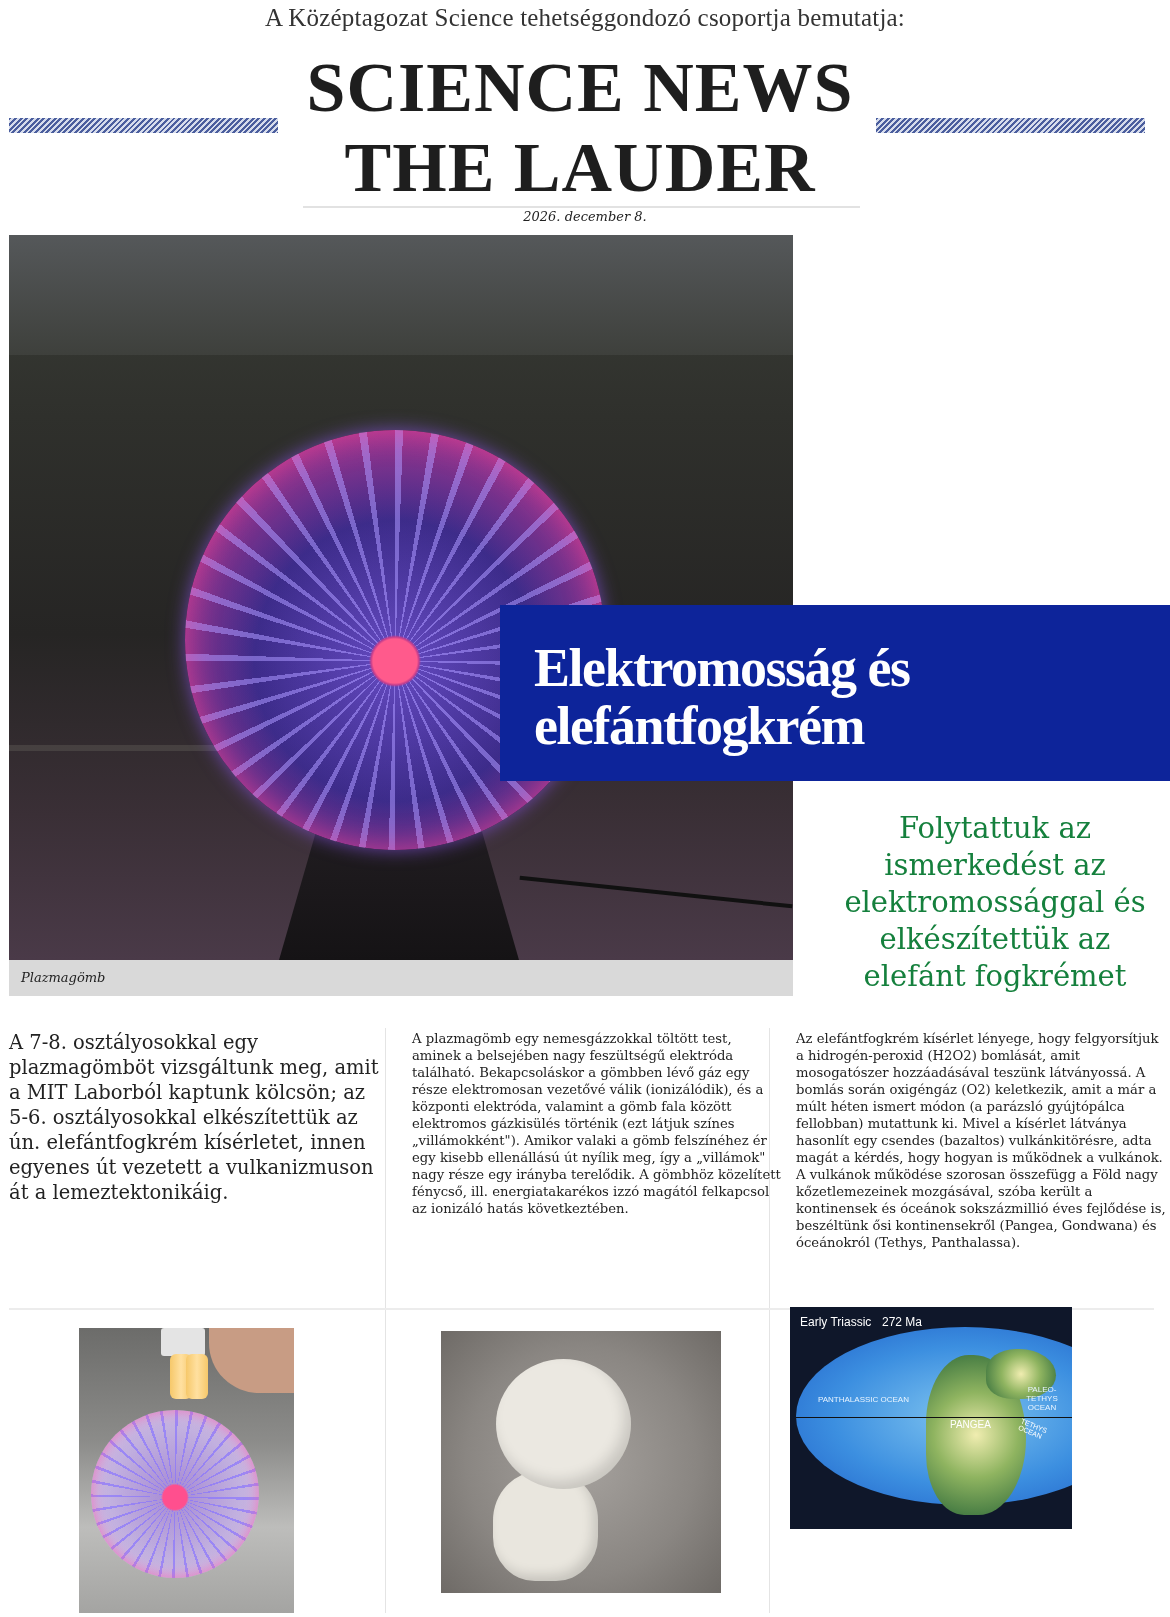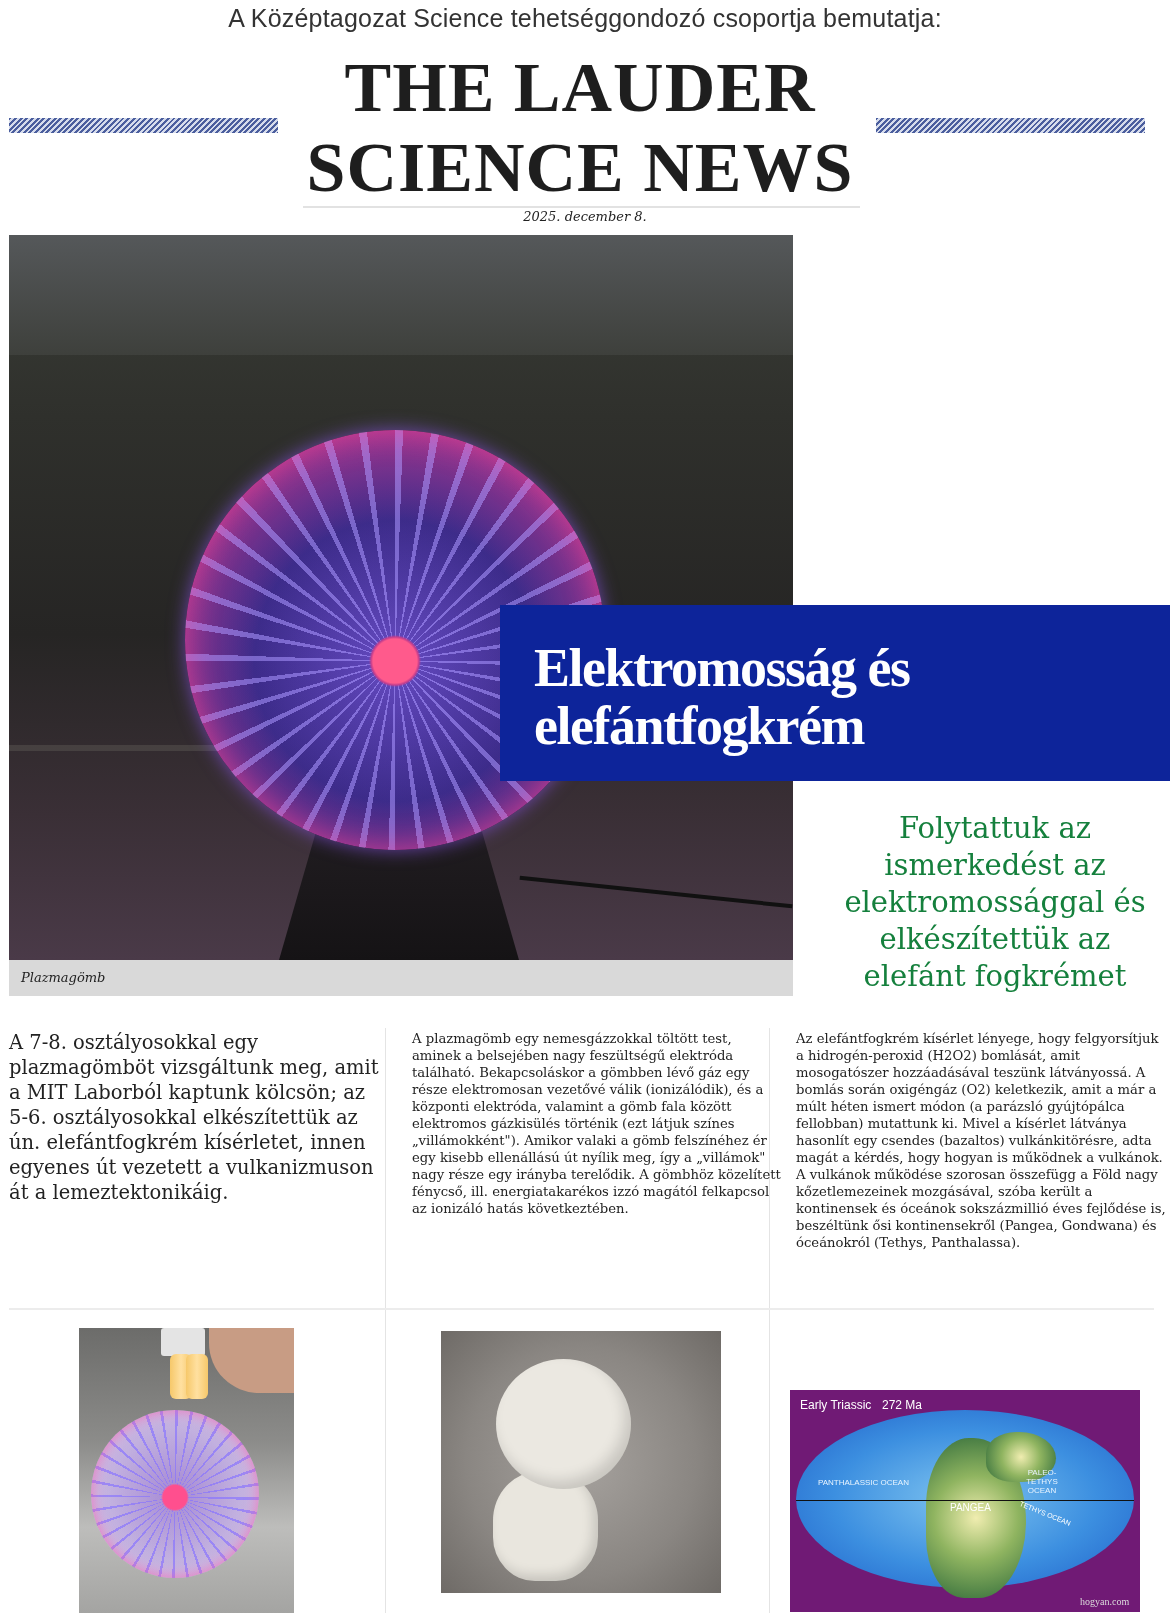--- a/index.html
+++ b/index.html
@@ -1,21 +1,21 @@
 <!DOCTYPE html>
 <html><head>
 <meta charset="utf-8">
 <style>
   * { box-sizing: border-box; margin: 0; padding: 0; }
   html, body { width: 1170px; height: 1617px; background: #ffffff; overflow: hidden; }
   body { position: relative; font-family: "DejaVu Serif", serif; color: #222; }
 
   .kicker {
     position: absolute; left: 0; top: 4px; width: 1170px; text-align: center;
-    font-family: Liberation Sans, sans-serif; font-size: 25px; color: #333; letter-spacing: 0.2px;
+    font-family: Liberation Serif, serif; font-size: 25px; color: #333; letter-spacing: 0.2px;
   }
   .hatch {
     position: absolute; top: 118px; height: 15px;
     background: repeating-linear-gradient(135deg, #4b5e9e 0 2px, #d6dcec 2px 4px);
   }
   .hatch.left { left: 9px; width: 269px; }
   .hatch.right { left: 876px; width: 269px; }
   .masthead {
     position: absolute; left: 300px; top: 48px; width: 560px; text-align: center;
     font-family: "Liberation Serif", serif; font-weight: bold; color: #1e1e1e;
@@ -95,21 +95,21 @@
     background:
       radial-gradient(circle at 50% 52%, #ff4f8e 0 12px, transparent 14px),
       repeating-conic-gradient(from 0deg at 50% 52%, rgba(140,120,255,.7) 0 2deg, rgba(220,200,240,.15) 2deg 10deg),
       radial-gradient(circle, #9b7ecf 0%, #c7b9e0 70%, #d9d2ea 100%);
     box-shadow: inset 0 0 14px rgba(255,80,170,.7); }
   .photo.p2 { left: 441px; top: 1331px; width: 280px; height: 262px;
     background: radial-gradient(circle at 50% 50%, #a6a29e 0%, #8a8682 60%, #6e6a66 100%); }
   .photo.p2 .foam1 { position: absolute; left: 55px; top: 28px; width: 135px; height: 130px; border-radius: 50%; background: #ebe8e1; box-shadow: inset -6px -8px 14px rgba(0,0,0,.15); }
   .photo.p2 .foam2 { position: absolute; left: 52px; top: 140px; width: 105px; height: 110px; border-radius: 45% 45% 40% 40%; background: #e9e6de; box-shadow: inset -5px -6px 12px rgba(0,0,0,.15); }
 
-  .photo.p3 { left: 790px; top: 1390px; width: 350px; height: 222px; background: #701a75; }
+  .photo.p3 { left: 790px; top: 1307px; width: 282px; height: 222px; background: #0f172a; }
   .map-oval { position: absolute; left: 6px; top: 20px; width: 338px; height: 178px; border-radius: 50%;
     background: radial-gradient(ellipse at 50% 50%, #7fc4f0 0%, #3c8fe0 55%, #1f5fc8 100%); }
   .land { position: absolute; border-radius: 45% 55% 50% 40%;
     background: radial-gradient(circle, #f0edb0 0%, #8fb460 45%, #2f6a3a 100%); }
   .land.a { left: 130px; top: 28px; width: 100px; height: 160px; }
   .land.b { left: 190px; top: 22px; width: 70px; height: 50px; }
   .equator { position: absolute; left: 6px; top: 110px; width: 338px; height: 1px; background: #111; }
   .map-label { position: absolute; font-family: "Liberation Sans", sans-serif; color: #fff; }
   .map-title { left: 10px; top: 8px; font-size: 12px; }
   .map-ma { left: 92px; top: 8px; font-size: 12px; }
@@ -121,25 +121,25 @@
 </style>
 </head>
 <body>
 
 <div class="kicker">A Középtagozat Science tehetséggondozó csoportja bemutatja:</div>
 
 <div class="hatch left"></div>
 <div class="hatch right"></div>
 
 <div class="masthead">
+  <div>SCIENCE NEWS</div>
   <div>THE LAUDER</div>
-  <div>SCIENCE NEWS</div>
 </div>
 <div class="mast-rule"></div>
-<div class="date">2025. december 8.</div>
+<div class="date">2026. december 8.</div>
 
 <div class="hero" aria-label="Plazmagömb">
   <div class="shelf"></div>
   <div class="wall-edge"></div>
   <div class="cable"></div>
   <div class="base"></div>
   <div class="globe"></div>
 </div>
 <div class="caption-bar">
   <span>Plazmagömb</span>

